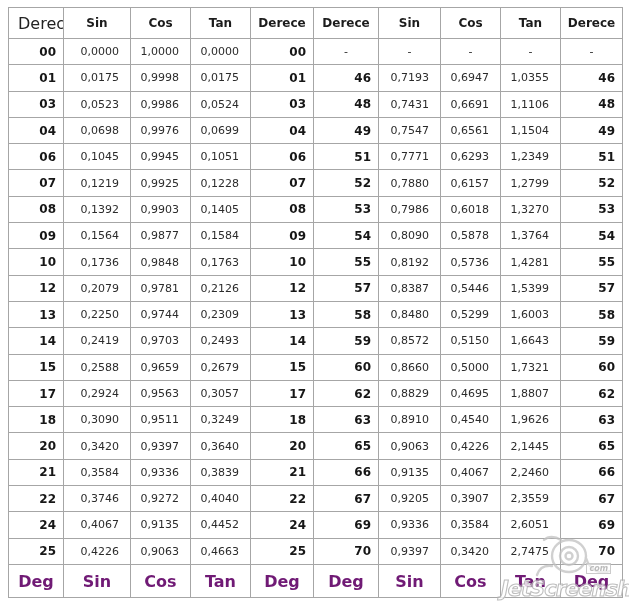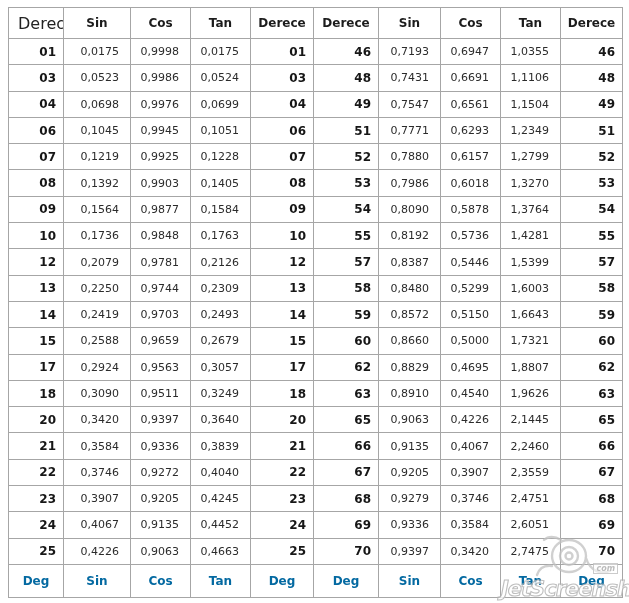--- a/index.html
+++ b/index.html
@@ -40,21 +40,21 @@
     padding-right: 7px; color: #161616;
   }
   tbody td.val {
     font-size: 11px; text-align: right; padding-right: 11px;
   }
   tbody td.dash {
     text-align: center; padding-right: 0; font-weight: normal;
     font-size: 11px; color: #2b2b2b;
   }
   tfoot th {
-    font-size: 12px; font-weight: bold; text-align: center; color: #0369a1;
+    font-size: 16px; font-weight: bold; text-align: center; color: #701a75;
   }
 
   
   .watermark {
     position: absolute; left: 501px; top: 536px;
     width: 128px; height: 66px;
     pointer-events: none; opacity: 0.85;
   }
   .wm-swirl { position: absolute; left: 30px; top: -3px; }
   .wm-text {
@@ -64,21 +64,21 @@
     color: #d2d2d2;
     text-shadow: 0 1px 0 rgba(255,255,255,0.9);
   }
   @supports (-webkit-text-stroke: 1px #000) {
     .wm-text {
       color: rgba(255,255,255,0.30);
       -webkit-text-stroke: 1.1px #b3b3b3;
     }
   }
   .wm-com {
-    position: absolute; right: 11px; top: 27px;
+    position: absolute; right: 18px; top: 27px;
     font-size: 8px; font-style: italic; font-weight: bold;
     color: #b0b0b0; border: 1px solid #c2c2c2;
     padding: 0 2px; background: rgba(255,255,255,0.55);
     letter-spacing: 0; -webkit-text-stroke: 0;
   }
 </style>
 </head>
 <body>
 
 <div class="page">
@@ -105,20 +105,32 @@
           <th>Derece</th>
           <th>Derece</th>
           <th>Sin</th>
           <th>Cos</th>
           <th>Tan</th>
           <th>Derece</th>
         </tr>
     </thead>
     <tbody id="table-body">
         <tr>
+          <td class="deg">00</td>
+          <td class="val">0,0000</td>
+          <td class="val">1,0000</td>
+          <td class="val">0,0000</td>
+          <td class="deg">00</td>
+          <td class="deg dash">-</td>
+          <td class="val dash">-</td>
+          <td class="val dash">-</td>
+          <td class="val dash">-</td>
+          <td class="deg dash">-</td>
+        </tr>
+        <tr>
           <td class="deg">01</td>
           <td class="val">0,0175</td>
           <td class="val">0,9998</td>
           <td class="val">0,0175</td>
           <td class="deg">01</td>
           <td class="deg">46</td>
           <td class="val">0,7193</td>
           <td class="val">0,6947</td>
           <td class="val">1,0355</td>
           <td class="deg">46</td>
@@ -307,32 +319,20 @@
           <td class="deg">22</td>
           <td class="val">0,3746</td>
           <td class="val">0,9272</td>
           <td class="val">0,4040</td>
           <td class="deg">22</td>
           <td class="deg">67</td>
           <td class="val">0,9205</td>
           <td class="val">0,3907</td>
           <td class="val">2,3559</td>
           <td class="deg">67</td>
-        </tr>
-        <tr>
-          <td class="deg">23</td>
-          <td class="val">0,3907</td>
-          <td class="val">0,9205</td>
-          <td class="val">0,4245</td>
-          <td class="deg">23</td>
-          <td class="deg">68</td>
-          <td class="val">0,9279</td>
-          <td class="val">0,3746</td>
-          <td class="val">2,4751</td>
-          <td class="deg">68</td>
         </tr>
         <tr>
           <td class="deg">24</td>
           <td class="val">0,4067</td>
           <td class="val">0,9135</td>
           <td class="val">0,4452</td>
           <td class="deg">24</td>
           <td class="deg">69</td>
           <td class="val">0,9336</td>
           <td class="val">0,3584</td>

